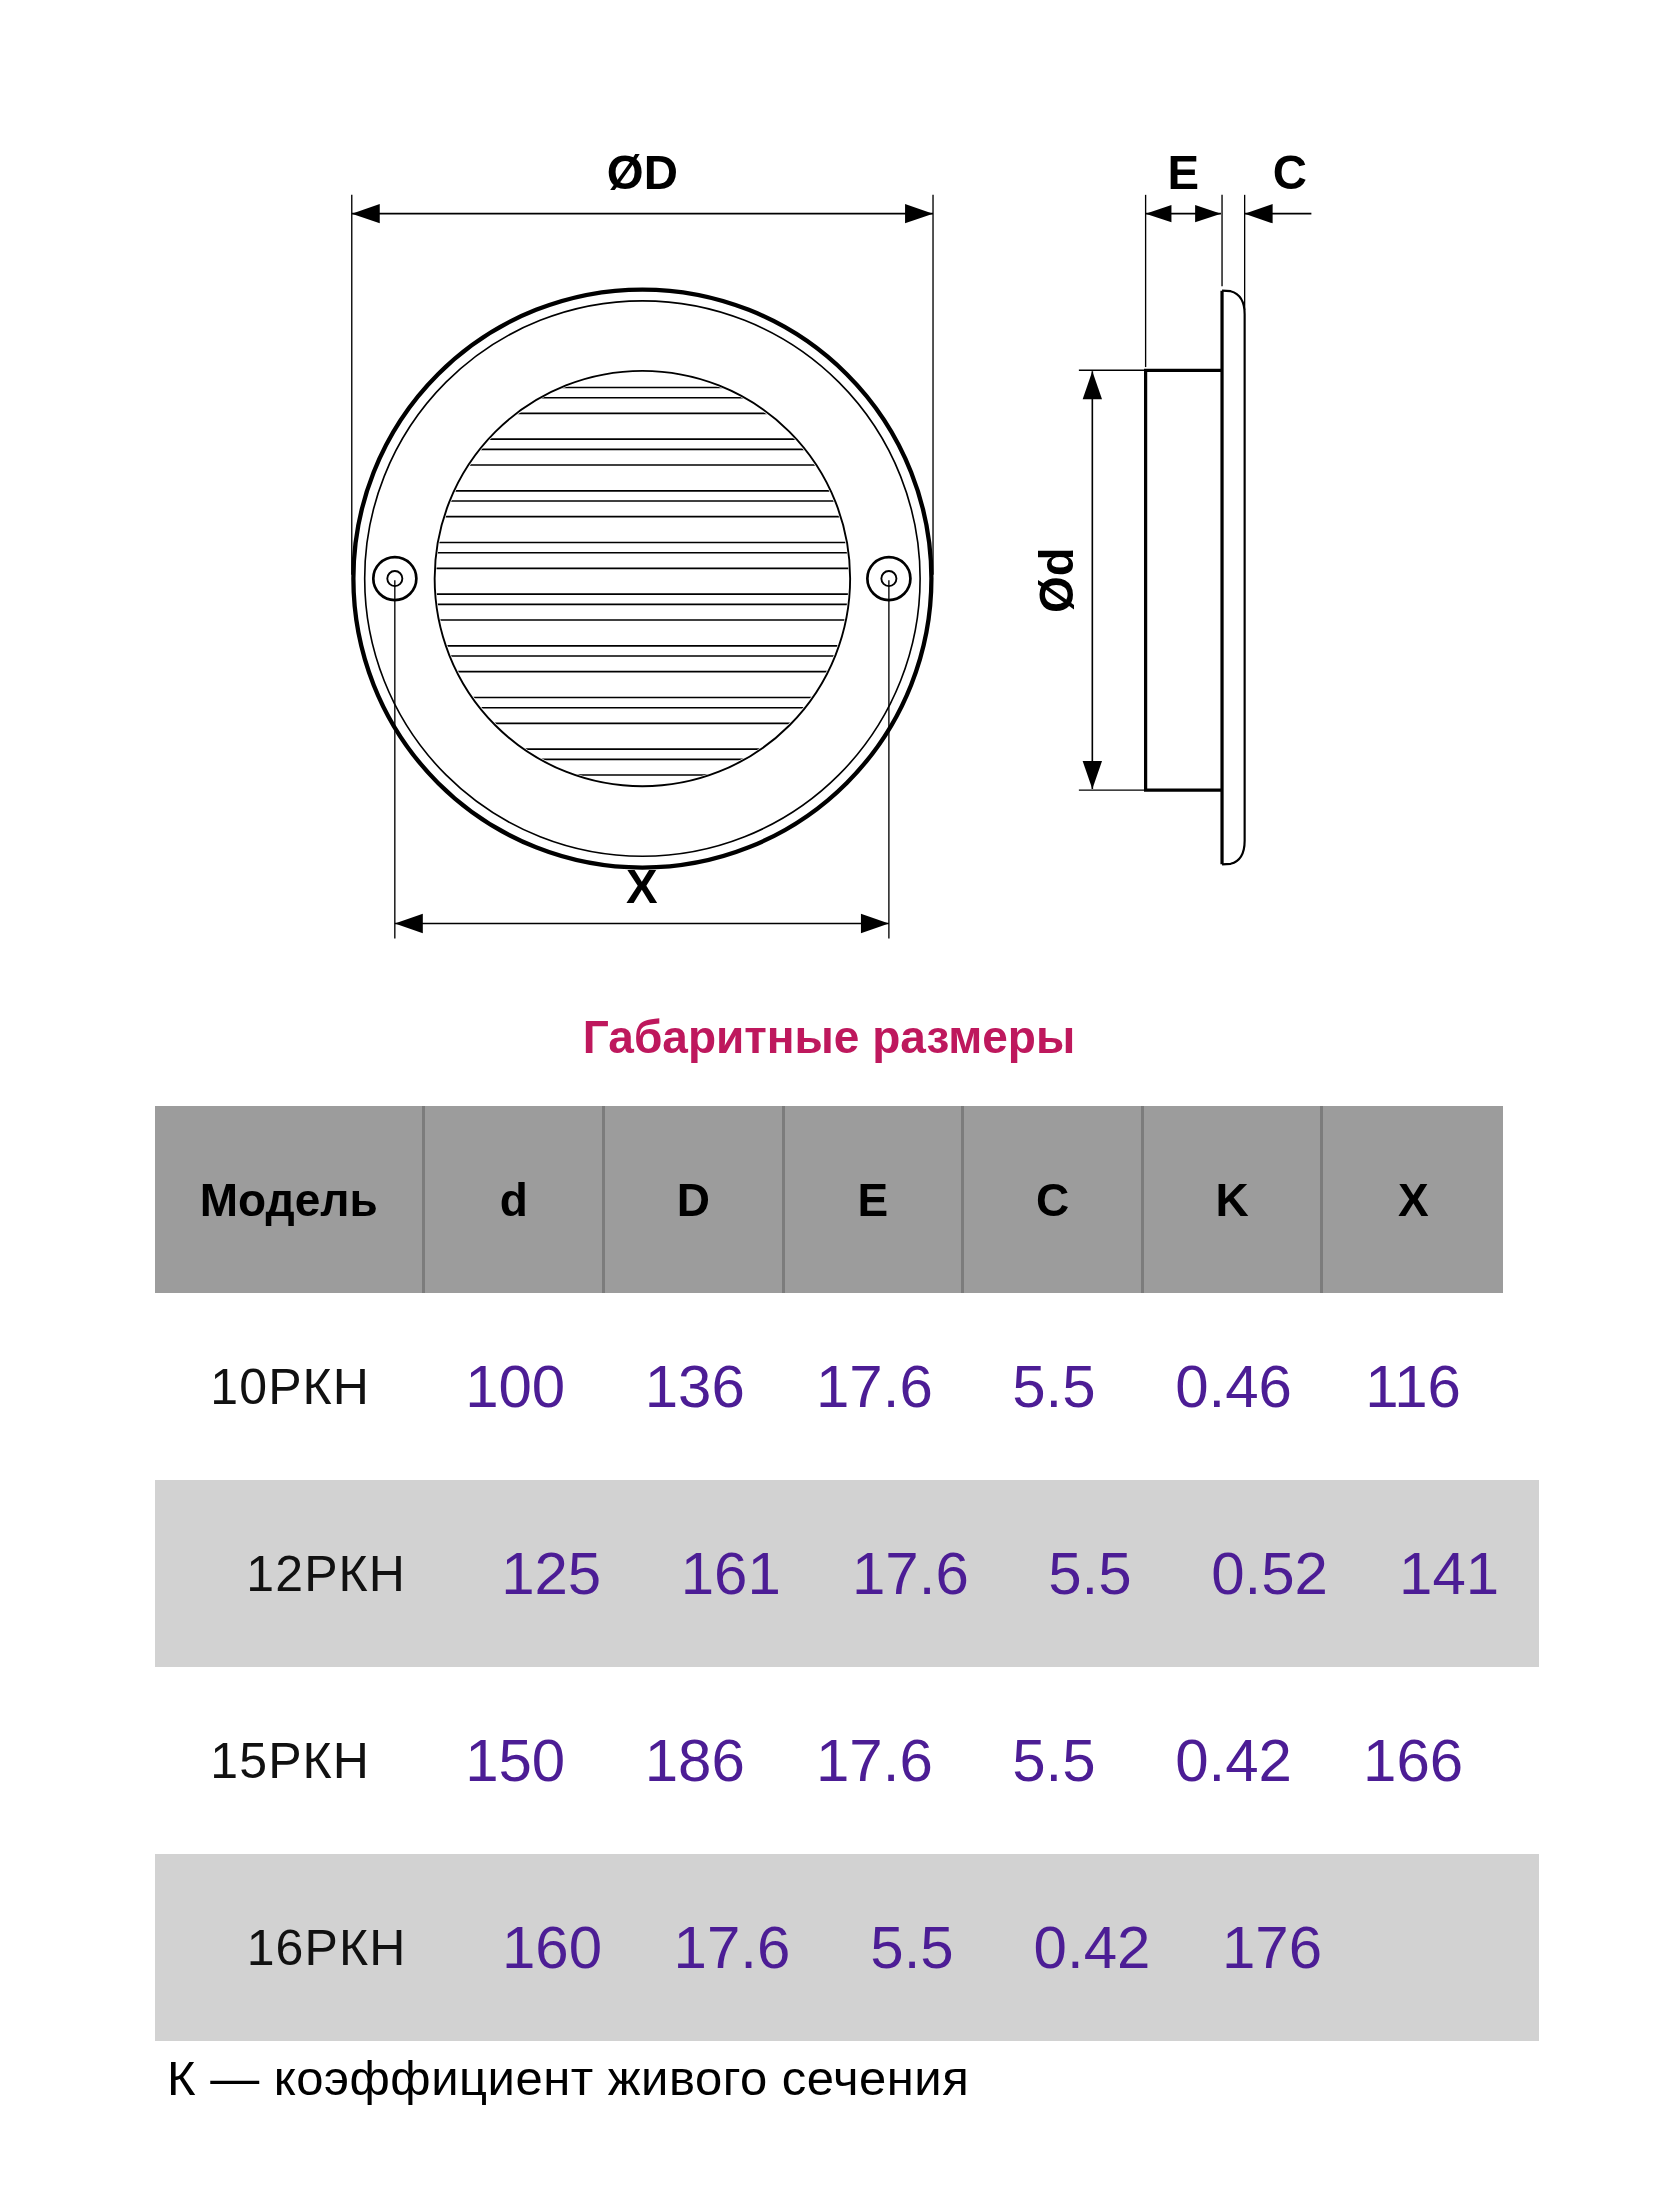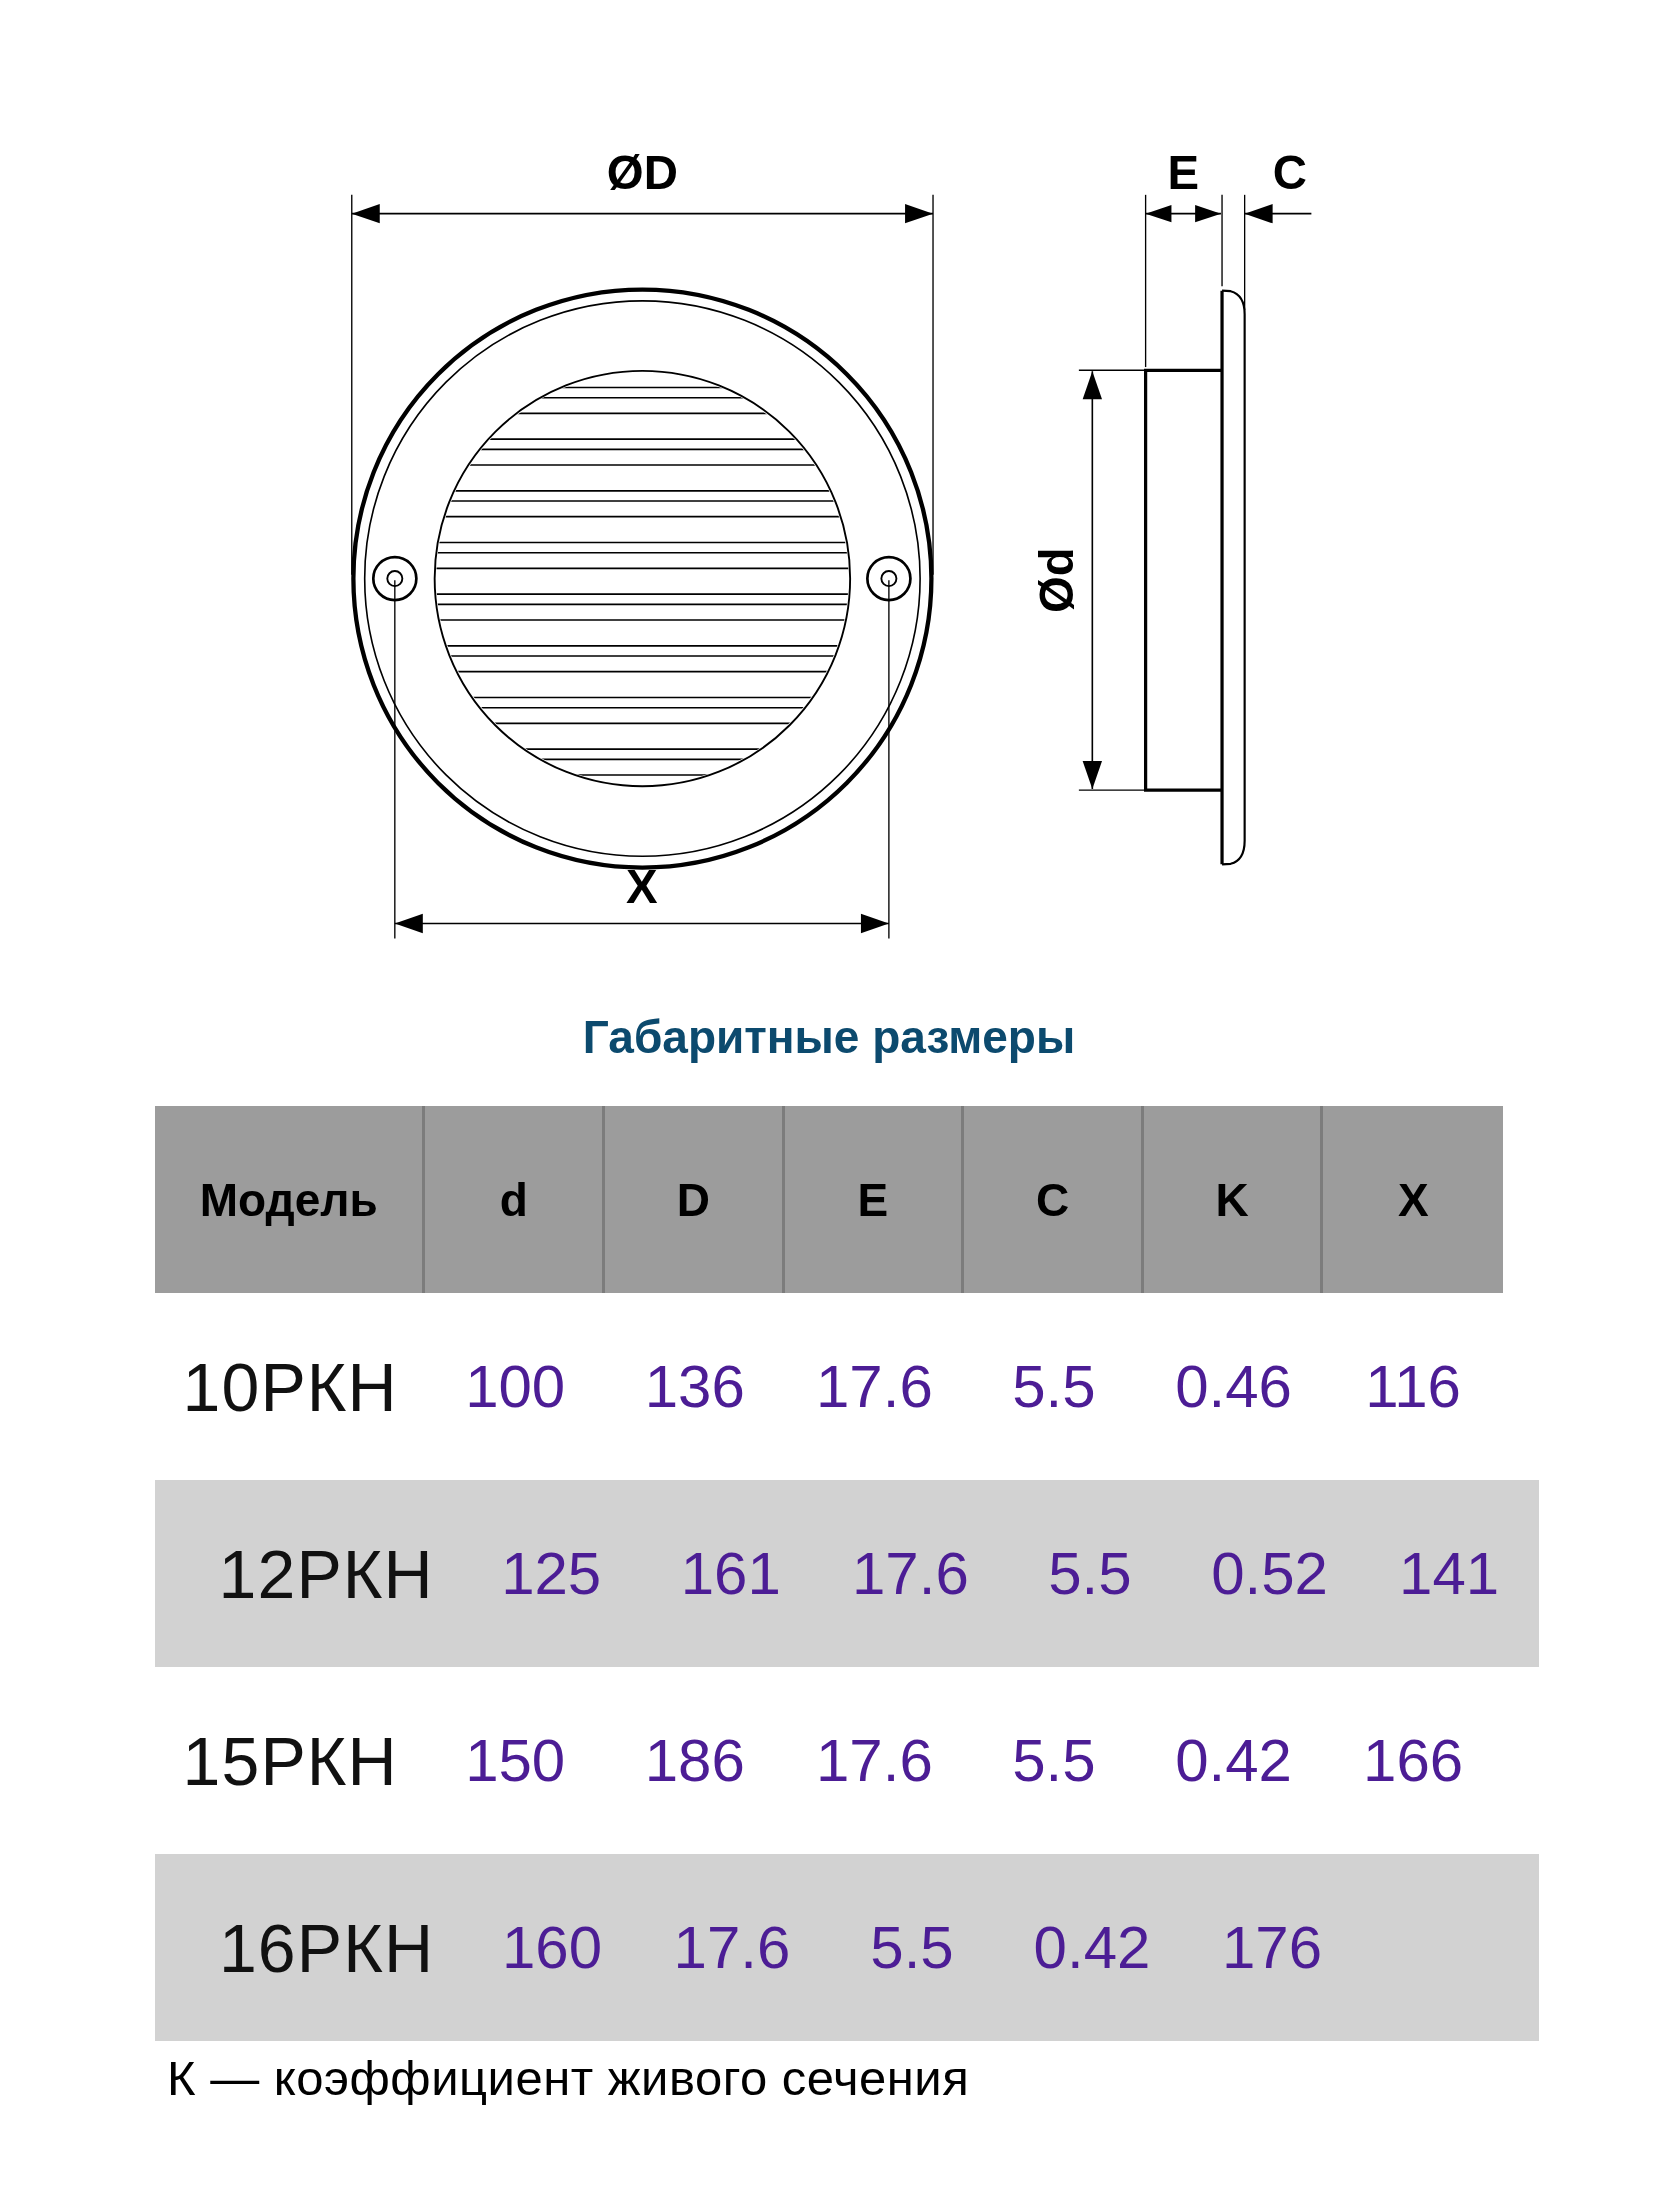--- a/index.html
+++ b/index.html
@@ -11,38 +11,38 @@
     color:#000;
     overflow:hidden;
   }
   #drawing{position:absolute;left:0;top:0;}
   .dim-label{
     font-family:"Liberation Sans", sans-serif;
     font-size:88px;font-weight:700;fill:#000;
   }
   #section-title{
     position:absolute;left:155px;top:1008px;width:1348px;
-    text-align:center;font-size:46px;font-weight:700;color:#0c4a6e;
+    text-align:center;font-size:46px;font-weight:700;color:#be185d;
     line-height:59px;
   }
   #spec-table{
     position:absolute;left:155px;top:1106px;width:1348px;
   }
   .t-row{display:flex;width:1348px;height:187px;}
   .t-head{background:#9c9c9c;}
   .t-cell{
     display:flex;align-items:center;justify-content:center;
     height:187px;box-sizing:border-box;
   }
   .t-head .t-cell{border-right:3.8px solid #7c7c7c;font-weight:700;font-size:46px;}
   .t-head .t-cell:last-child{border-right:none;}
   .col-model{width:271px;}
   .col-num{width:180px;}
   .row-striped{background:#d2d2d2;padding-left:36px;}
-  .cell-model{font-size:68px;font-weight:400;letter-spacing:1.1px;color:#111;}
+  .cell-model{font-size:50px;font-weight:400;letter-spacing:1.1px;color:#111;}
   .cell-value{font-size:60px;font-weight:400;color:#4c1d95;}
   #footnote{
     position:absolute;left:167px;top:2049px;
     font-size:49px;font-weight:400;color:#000;line-height:59px;
     letter-spacing:0.5px;
   }
 </style>
 </head>
 <body>
 

